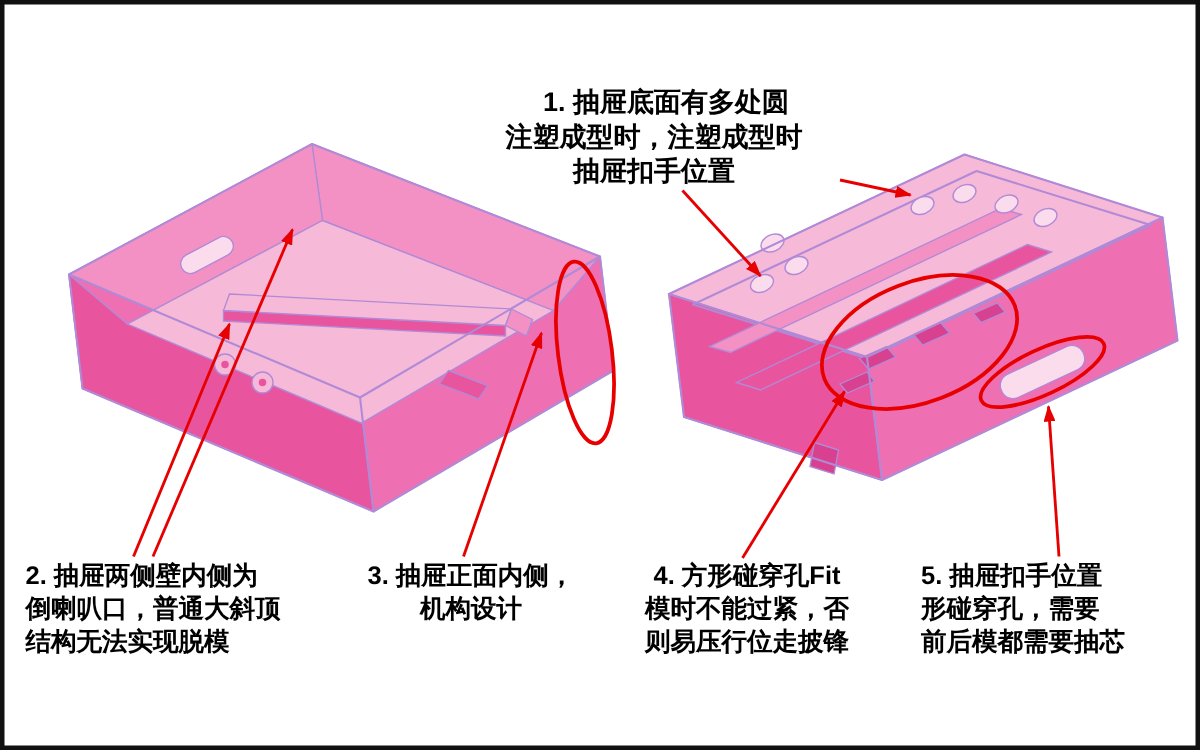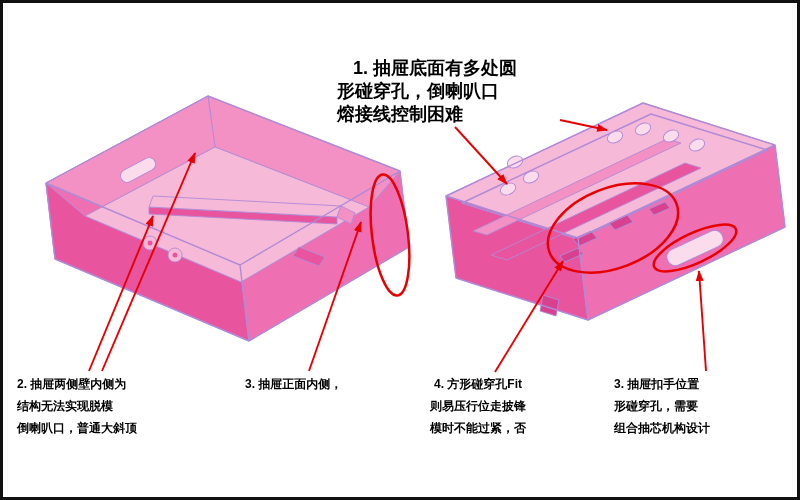--- a/index.html
+++ b/index.html
@@ -18,22 +18,22 @@
   .f-deeper   { fill:var(--pink_deeper); }
   .f-dark     { fill:var(--magenta_dark); }
   .st   { stroke:var(--edge_purple); stroke-width:0.9; }
   .edge { stroke:var(--edge_purple); stroke-width:1.4; fill:none; stroke-linejoin:round; }
 
   
   .red-line    { stroke:var(--annotation_red); stroke-width:1.9; fill:none; }
   .red-ellipse { stroke:var(--annotation_red); stroke-width:2.5; fill:none; }
   .red-fill    { fill:var(--annotation_red); }
 
-  .note { position:absolute; font-weight:bold; color:#000; font-size:12px; line-height:22px; white-space:nowrap; }
-  .note-1 { left:334px; top:54px; font-size:18px; line-height:23px; }
+  .note { position:absolute; font-weight:bold; color:#000; font-size:17px; line-height:22px; white-space:nowrap; }
+  .note-1 { left:334px; top:54px; font-size:18px; line-height:23px;text-align:center; }
   .note-1 .ind { padding-left:16px; }
   .note-2 { left:14px;  top:370px; }
   .note-3 { left:242px; top:370px;text-align:center; }
   .note-4 { left:427px; top:370px;text-align:center; }
   .note-5 { left:611px; top:370px; }
 </style>
 </head>
 <body>
 
 <div class="page">
@@ -125,39 +125,40 @@
       <line class="red-line" x1="492" y1="369" x2="560" y2="258" marker-end="url(#ah)"></line>
       <line class="red-line" x1="703" y1="368" x2="696" y2="268" marker-end="url(#ah)"></line>
       <ellipse class="red-ellipse" cx="387" cy="232" rx="18" ry="61" transform="rotate(-7 387 232)"></ellipse>
       <ellipse class="red-ellipse" cx="610" cy="225" rx="68" ry="40" transform="rotate(-21 610 225)"></ellipse>
       <ellipse class="red-ellipse" cx="692" cy="245" rx="45" ry="15" transform="rotate(-25 692 245)"></ellipse>
     </g>
   </svg>
 
   <div class="note note-1">
     <div class="ind">1. 抽屉底面有多处圆</div>
-    <div>形碰穿孔，倒喇叭口</div>
-    <div>熔接线控制困难</div>
+    <div>注塑成型时，注塑成型时</div>
+    <div>抽屉扣手位置</div>
   </div>
 
   <div class="note note-2">
     <div>2. 抽屉两侧壁内侧为</div>
+    <div>倒喇叭口，普通大斜顶</div>
     <div>结构无法实现脱模</div>
-    <div>倒喇叭口，普通大斜顶</div>
   </div>
 
   <div class="note note-3">
     <div>3. 抽屉正面内侧，</div>
+    <div>机构设计</div>
   </div>
 
   <div class="note note-4">
     <div>4. 方形碰穿孔Fit</div>
+    <div>模时不能过紧，否</div>
     <div>则易压行位走披锋</div>
-    <div>模时不能过紧，否</div>
   </div>
 
   <div class="note note-5">
-    <div>3. 抽屉扣手位置</div>
+    <div>5. 抽屉扣手位置</div>
     <div>形碰穿孔，需要</div>
-    <div>组合抽芯机构设计</div>
+    <div>前后模都需要抽芯</div>
   </div>
 
 </div>
 
 </body></html>

